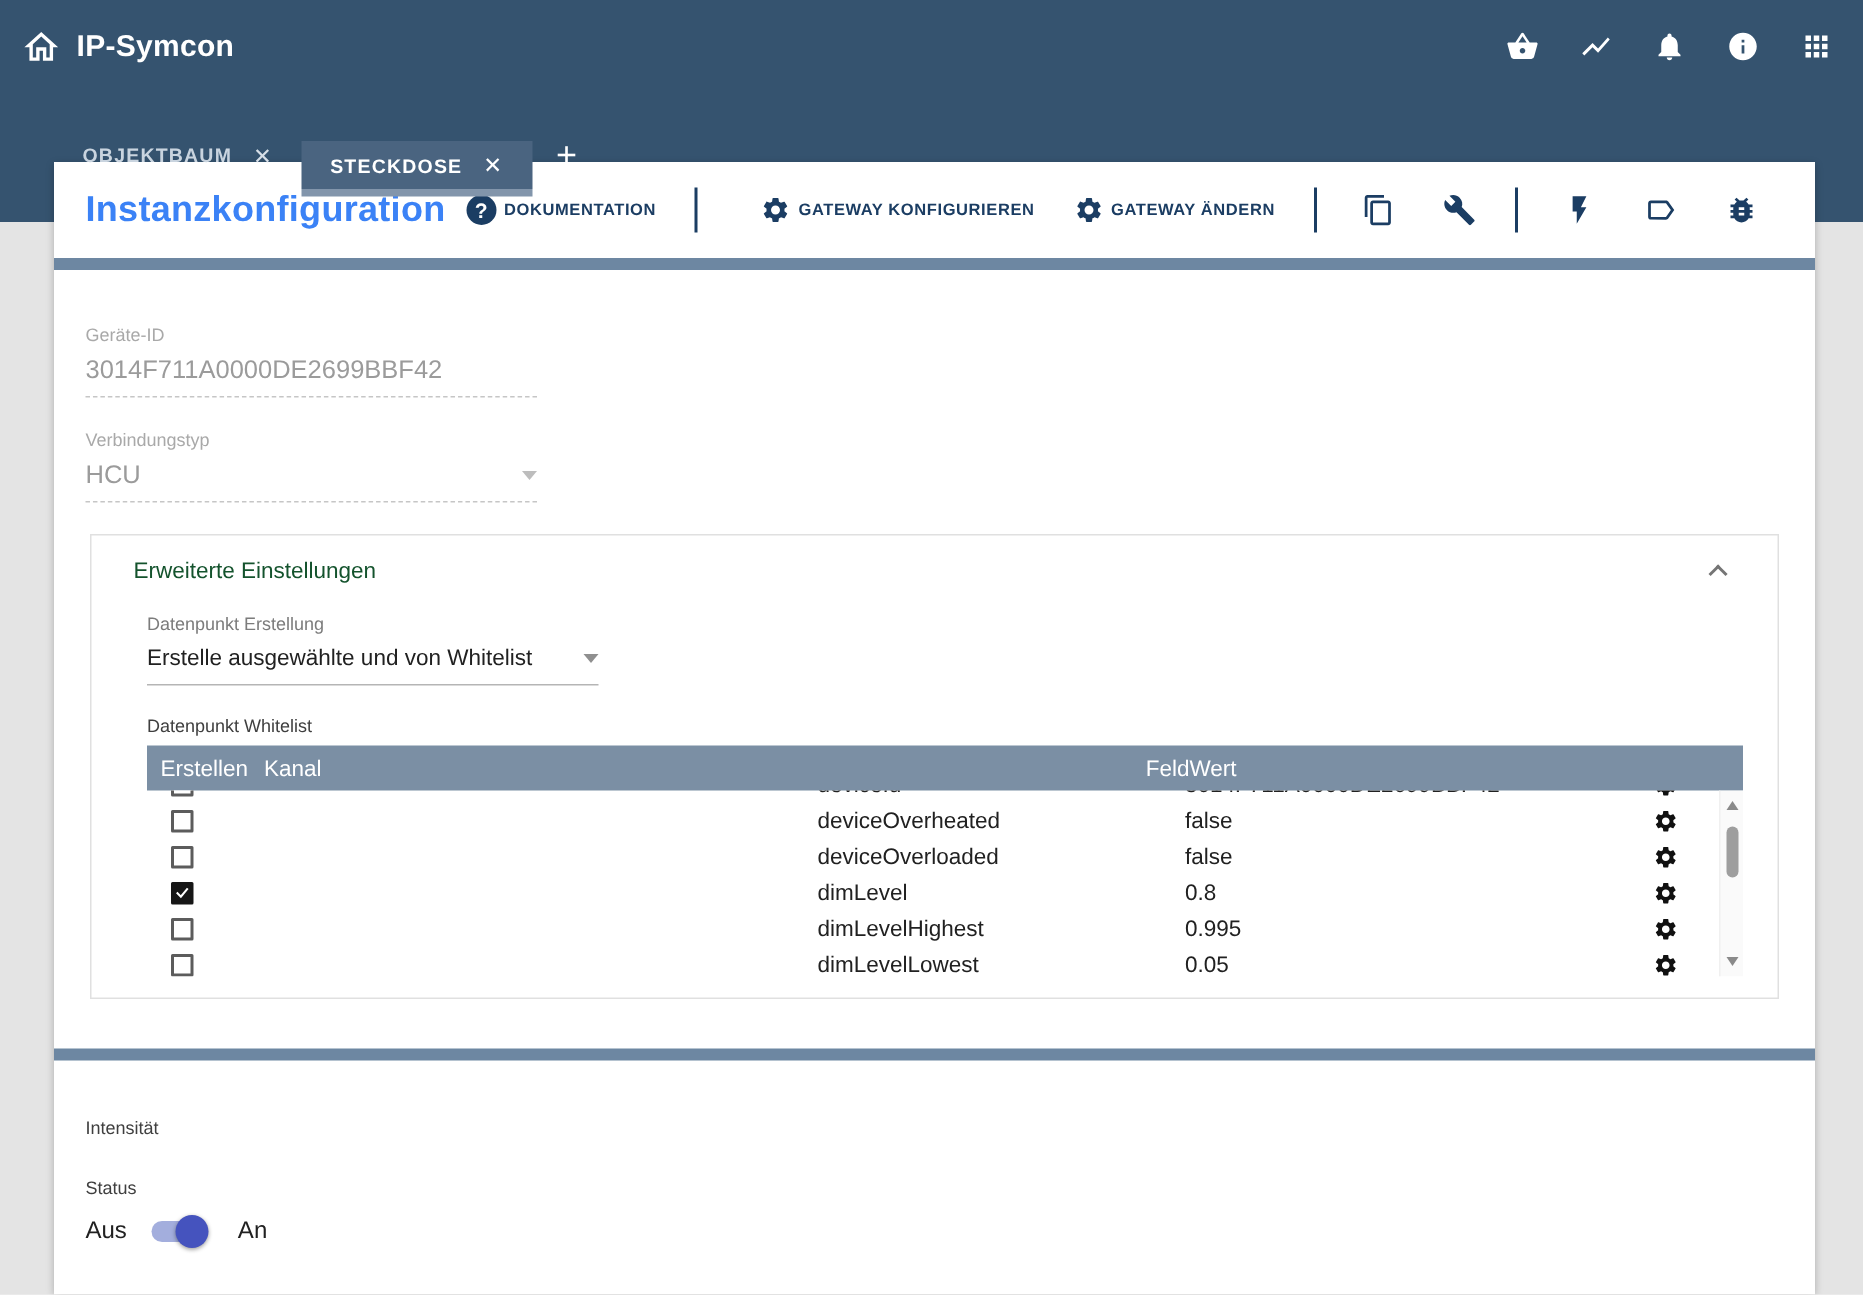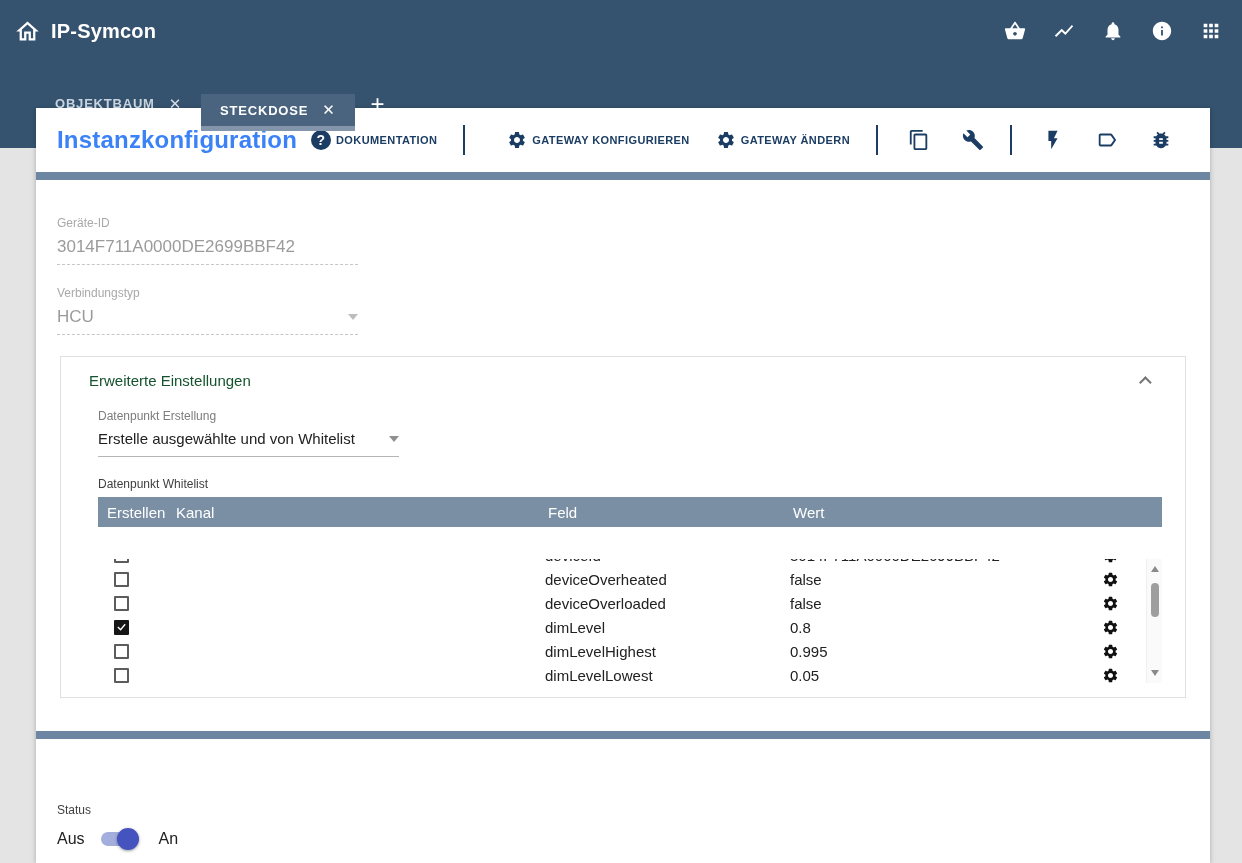--- a/index.html
+++ b/index.html
@@ -68,23 +68,23 @@
   .dd-field .field-value { color:#212121; font-size:15px; border-bottom:1px solid #b5b5b5; padding-bottom:9px; }
   .dd-field .dd-arrow { border-top-color:#8f8f8f; }
 
   .wl-label { font-size:12px; color:#3f3f3f; margin:20px 0 6px 0; }
 
   
   .wl-table { width:1064px; position:relative; }
   .wl-head { display:flex; align-items:center; height:30px; background:#7B8FA4; color:#fff; font-size:15px; }
   .wl-head .c1 { width:78px; padding-left:9px; }
   .wl-head .c2 { width:372px; }
-  .wl-head .c3 { width:245px; }
+  .wl-head .c3 { width:245px;text-align:right; }
   .wl-head .c4 { width:300px; }
-  .wl-body { position:relative; height:124px; overflow:hidden;margin-top:32px; }
+  .wl-body { position:relative; height:124px; overflow:hidden; }
   .wl-rows { margin-top:-16px; width:1048px; }
   .wl-row { display:flex; align-items:center; height:24px; font-size:15px; color:#212121; }
   .wl-row .c1 { width:78px; padding-left:16px; }
   .wl-row .c2 { width:369px; }
   .wl-row .c3 { width:245px; }
   .wl-row .c4 { width:300px; }
   .wl-row .c5 { width:40px; display:flex; justify-content:center; }
   .cb { width:15px; height:15px; border:2px solid #5c5c5c; border-radius:1px; display:flex; align-items:center;
         justify-content:center; cursor:pointer; background:#fff; }
   .cb svg { display:none; width:12px; height:12px; stroke:#fff; stroke-width:3; fill:none; }
@@ -375,20 +375,21 @@
               <div class="sc-down"></div>
             </div>
           </div>
         </div>
       </div>
     </div>
 
     <div class="section-divider" style="margin-top:33px"></div>
 
     <div class="controls">
+      <div class="ctl-label">Intensität</div>
 
       <div class="status-block">
         <div class="ctl-label">Status</div>
         <div class="toggle-row">
           <span class="toggle-off-label">Aus</span>
           <div class="toggle">
             <div class="toggle-track"></div>
             <div class="toggle-thumb"></div>
           </div>
           <span class="toggle-on-label">An</span>

